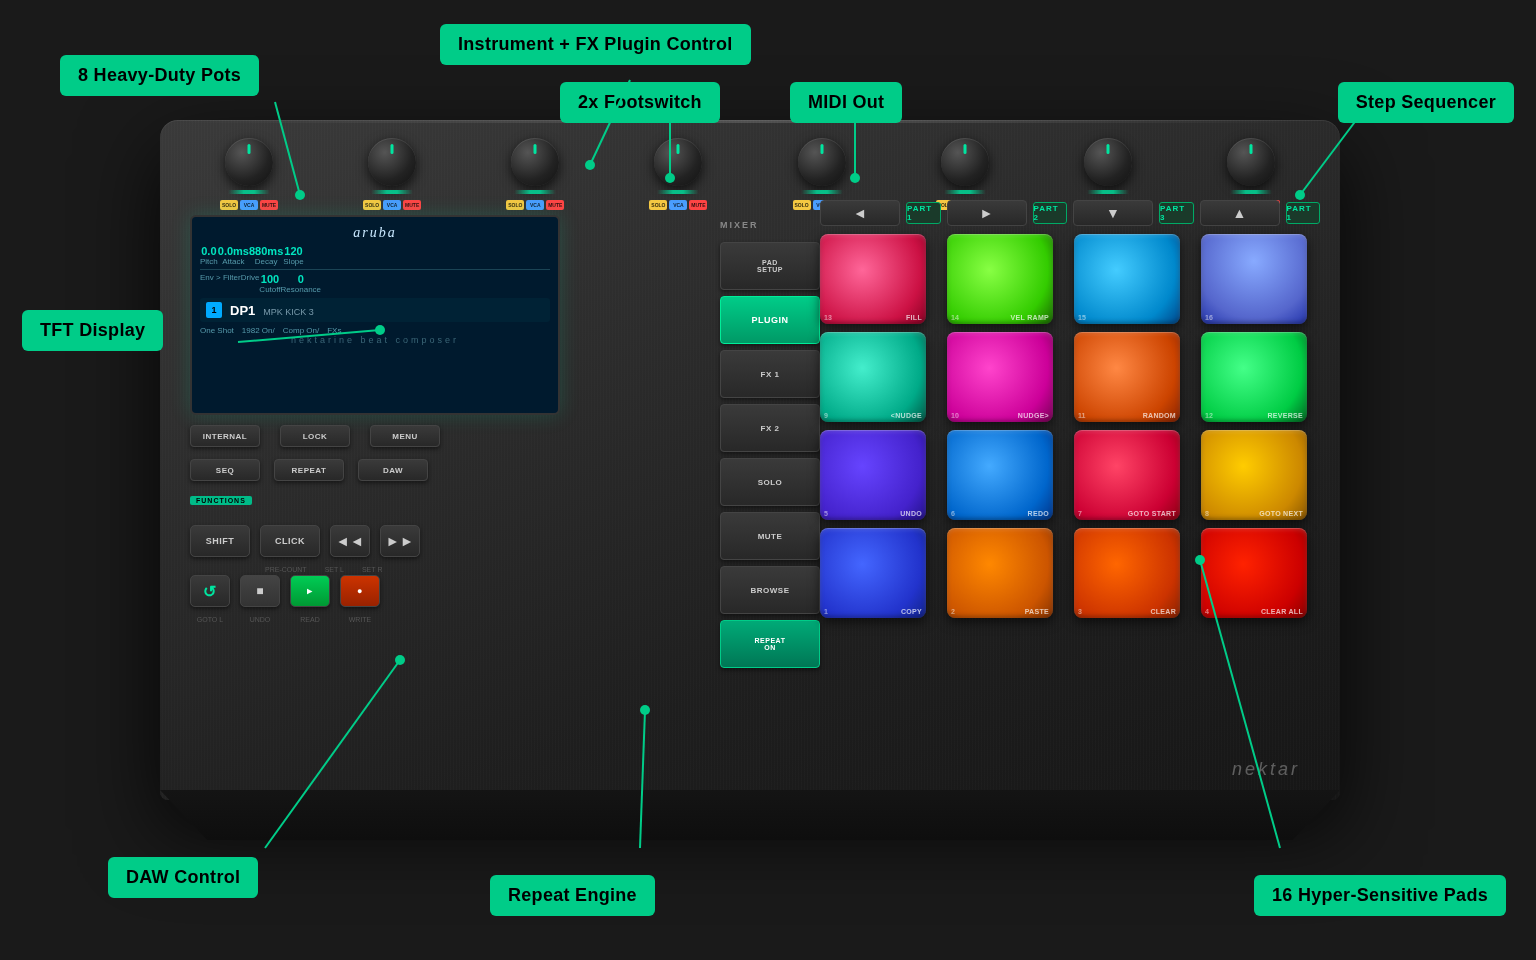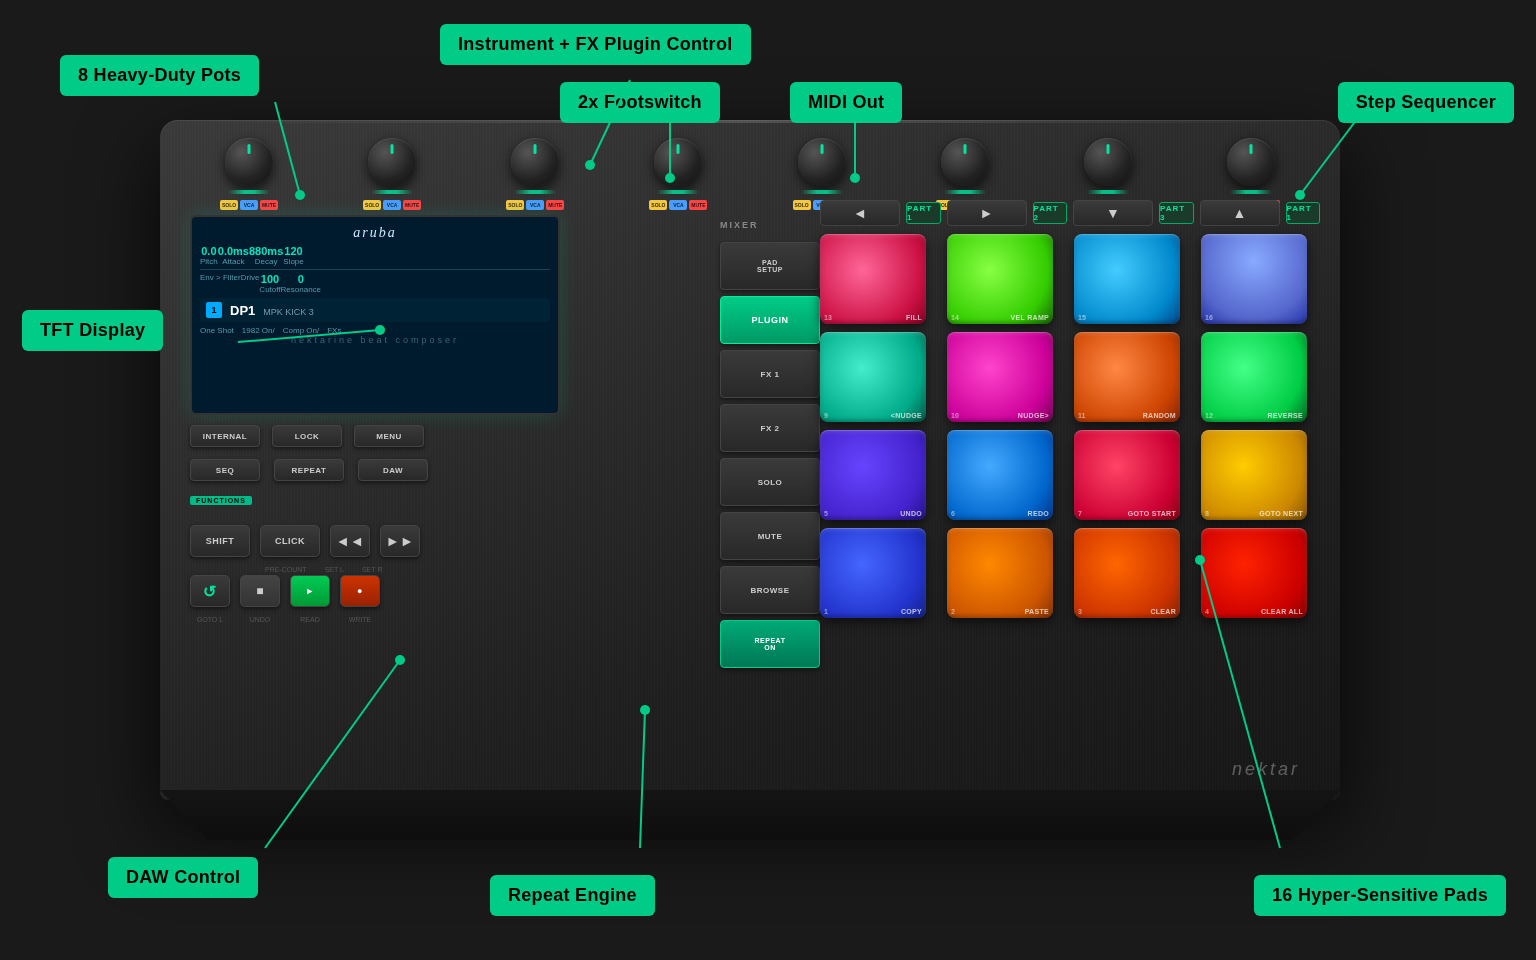--- a/index.html
+++ b/index.html
@@ -264,21 +264,21 @@
       color: #3a6677;
       letter-spacing: 3px;
     }
 
     
     .func-buttons {
       position: absolute;
       top: 210px;
       left: 0;
       display: flex;
-      gap: 12px;
+      gap: 20px;
     }
 
     .func-btn {
       background: linear-gradient(180deg, #3a3a3a, #282828);
       border-radius: 4px;
       width: 70px;
       height: 22px;
       display: flex;
       align-items: center;
       justify-content: center;

